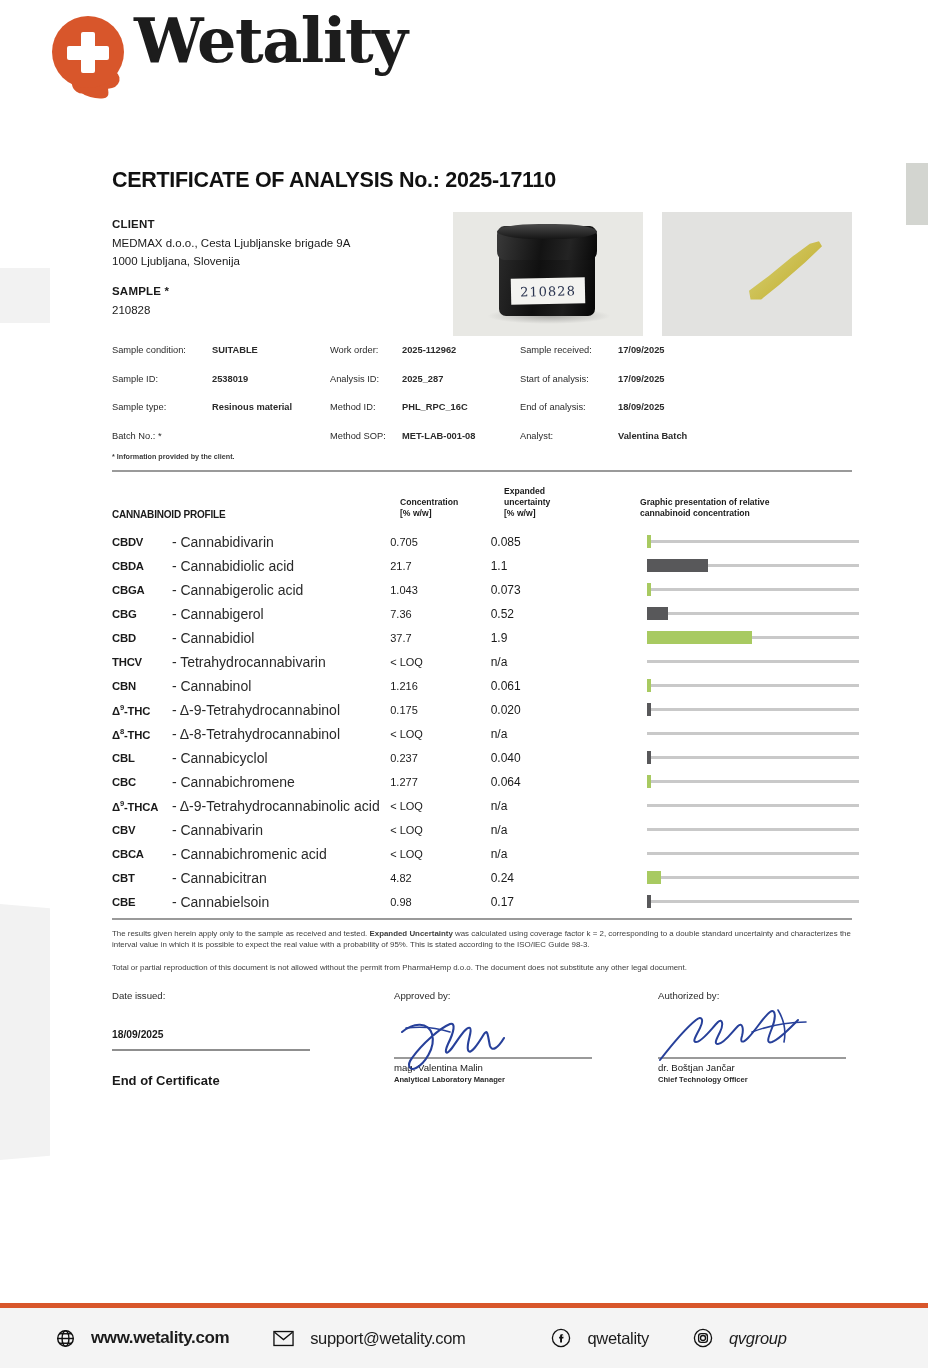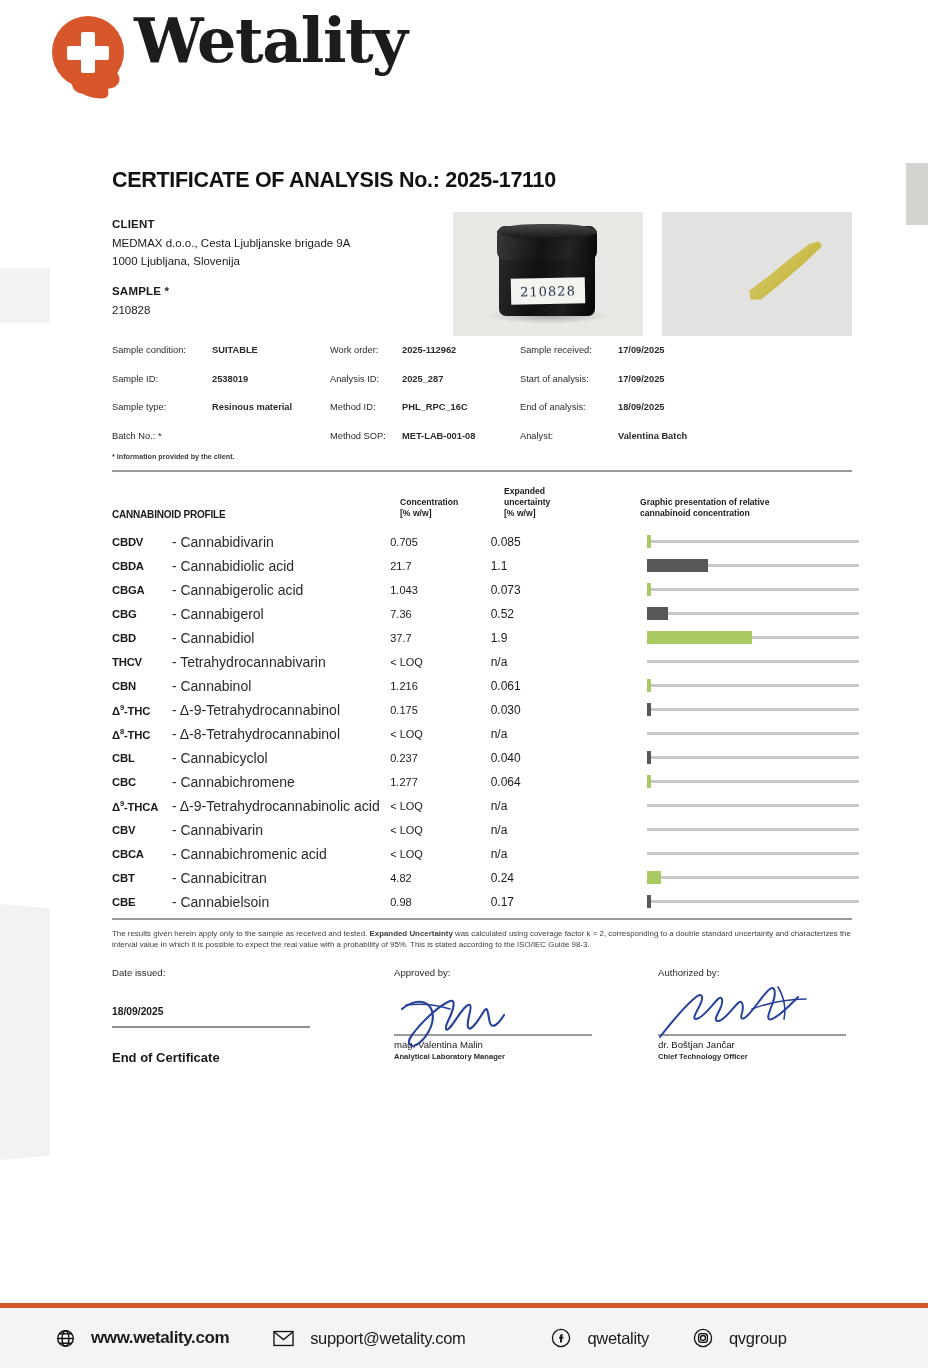--- a/index.html
+++ b/index.html
@@ -141,21 +141,21 @@
   .sig-svg { position: absolute; pointer-events: none; }
 
   
   .footer-rule { position: absolute; left: 0; bottom: 60px; width: 928px; height: 5px; background: #d8562b; }
   .footer { position: absolute; left: 0; bottom: 0; width: 928px; height: 60px; background: #f4f4f4;
             display: flex; align-items: center; }
   .f-item { display: flex; align-items: center; gap: 16px; color: #1c1c1c; }
   .f-1 { margin-left: 56px; }
   .f-2 { margin-left: 44px; }
   .f-3 { margin-left: 86px; }
-  .f-4 { margin-left: 44px; }
+  .f-4 { margin-left: 44px; font-style: italic; }
   .f-web { font-size: 17px; font-weight: 700; letter-spacing: -.4px; }
   .f-txt { font-size: 16.5px; letter-spacing: -.3px; }
   .f-icn { display: flex; align-items: center; justify-content: center; }
 </style>
 </head>
 <body>
 
 <div class="blob blob-top"></div>
 <div class="blob blob-bottom"></div>
 <div class="blob blob-right"></div>
@@ -317,21 +317,21 @@
         <div class="c-unc">0.061</div>
         <div class="c-bar">
           <div class="track"></div>
           <div class="fill" style="width: 3.4px; background: rgb(168, 202, 97);"></div>
         </div>
       </div>
       <div class="row">
         <div class="c-abbr">Δ<sup>9</sup>-THC</div>
         <div class="c-name">- Δ-9-Tetrahydrocannabinol</div>
         <div class="c-conc">0.175</div>
-        <div class="c-unc">0.030</div>
+        <div class="c-unc">0.020</div>
         <div class="c-bar">
           <div class="track"></div>
           <div class="fill" style="width: 3.4px; background: rgb(88, 88, 90);"></div>
         </div>
       </div>
       <div class="row">
         <div class="c-abbr">Δ<sup>8</sup>-THC</div>
         <div class="c-name">- Δ-8-Tetrahydrocannabinol</div>
         <div class="c-conc">&lt; LOQ</div>
         <div class="c-unc">n/a</div>
@@ -407,20 +407,21 @@
         </div>
       </div>
     </div>
 
   <div class="rule" style="margin-top:4px;"></div>
 
   <div class="notes">
     <p>
       <span>The results given herein apply only to the sample as received and tested. </span><b>Expanded Uncertainty</b><span> was calculated using coverage factor k = 2, corresponding to a double standard uncertainty and characterizes the interval value in which it is possible to expect the real value with a probability of 95%. This is stated according to the ISO/IEC Guide 98-3.</span>
     </p>
+    <p>Total or partial reproduction of this document is not allowed without the permit from PharmaHemp d.o.o. The document does not substitute any other legal document.</p>
   </div>
 
   <div class="sigs">
     <div class="sig-col sig-1">
       <div class="sig-label">Date issued:</div>
       <div class="sig-date">18/09/2025</div>
       <div class="sig-line" style="width:198px;"></div>
       <div class="eoc">End of Certificate</div>
     </div>
 

